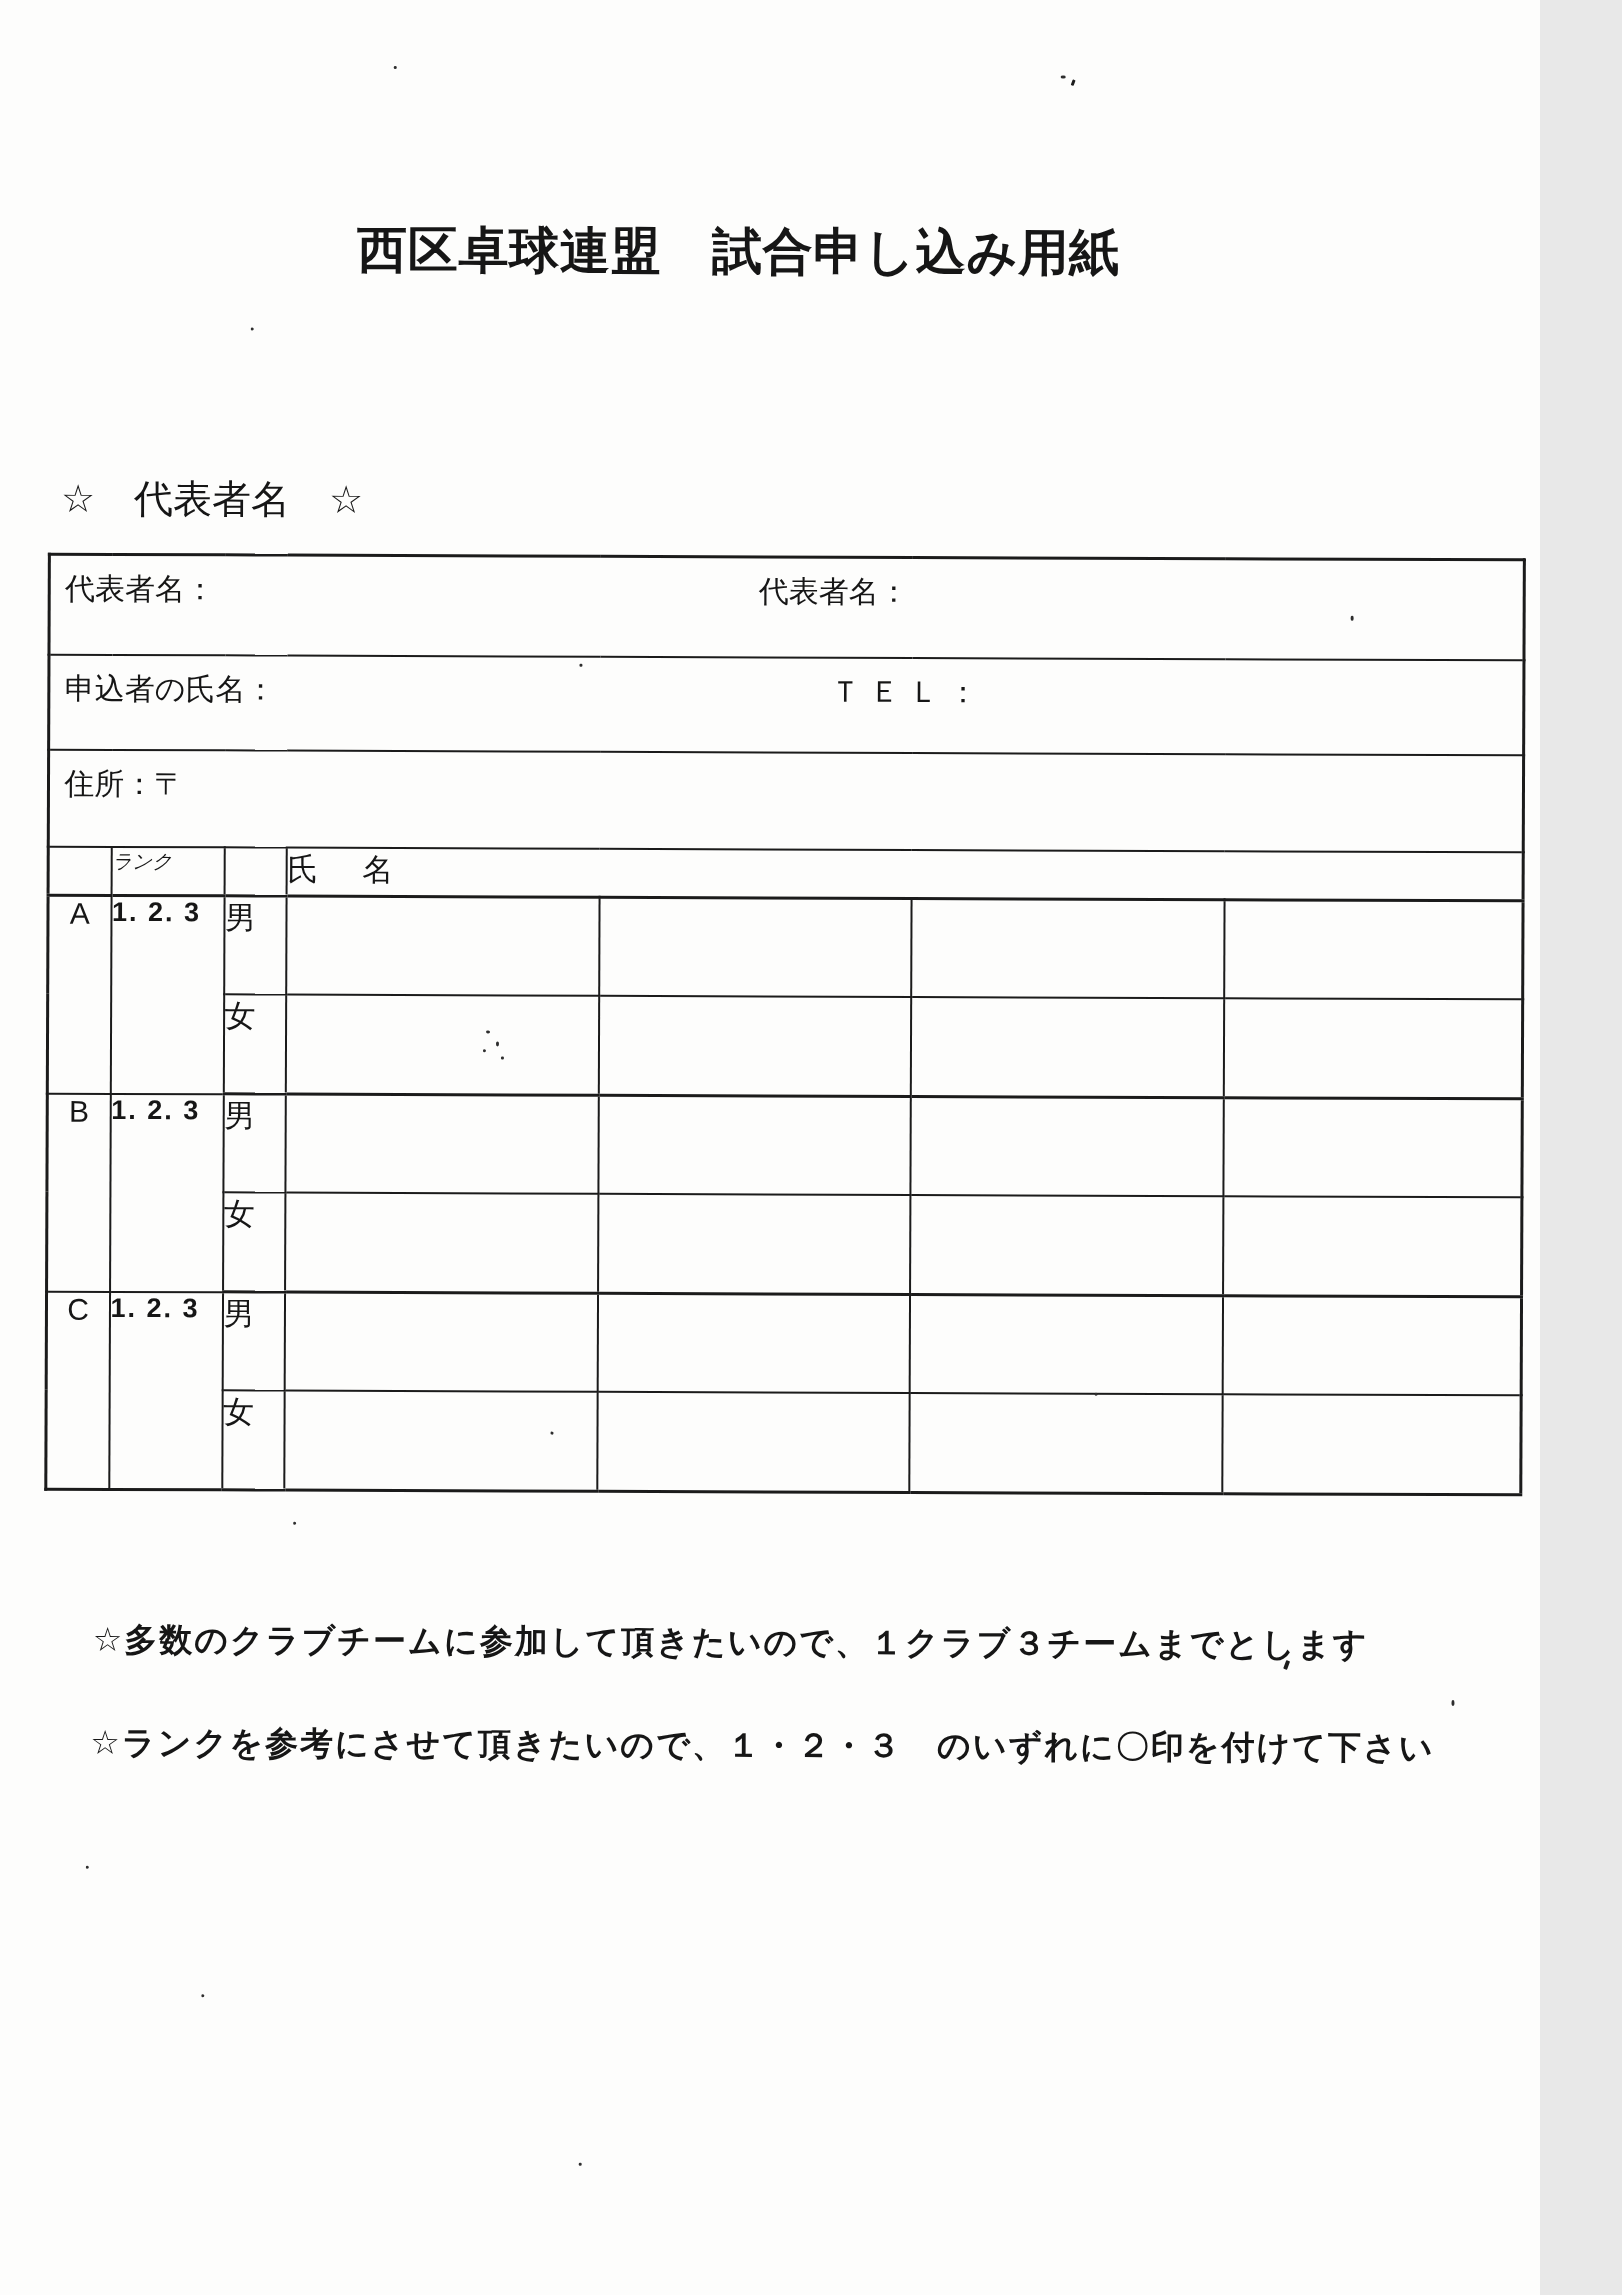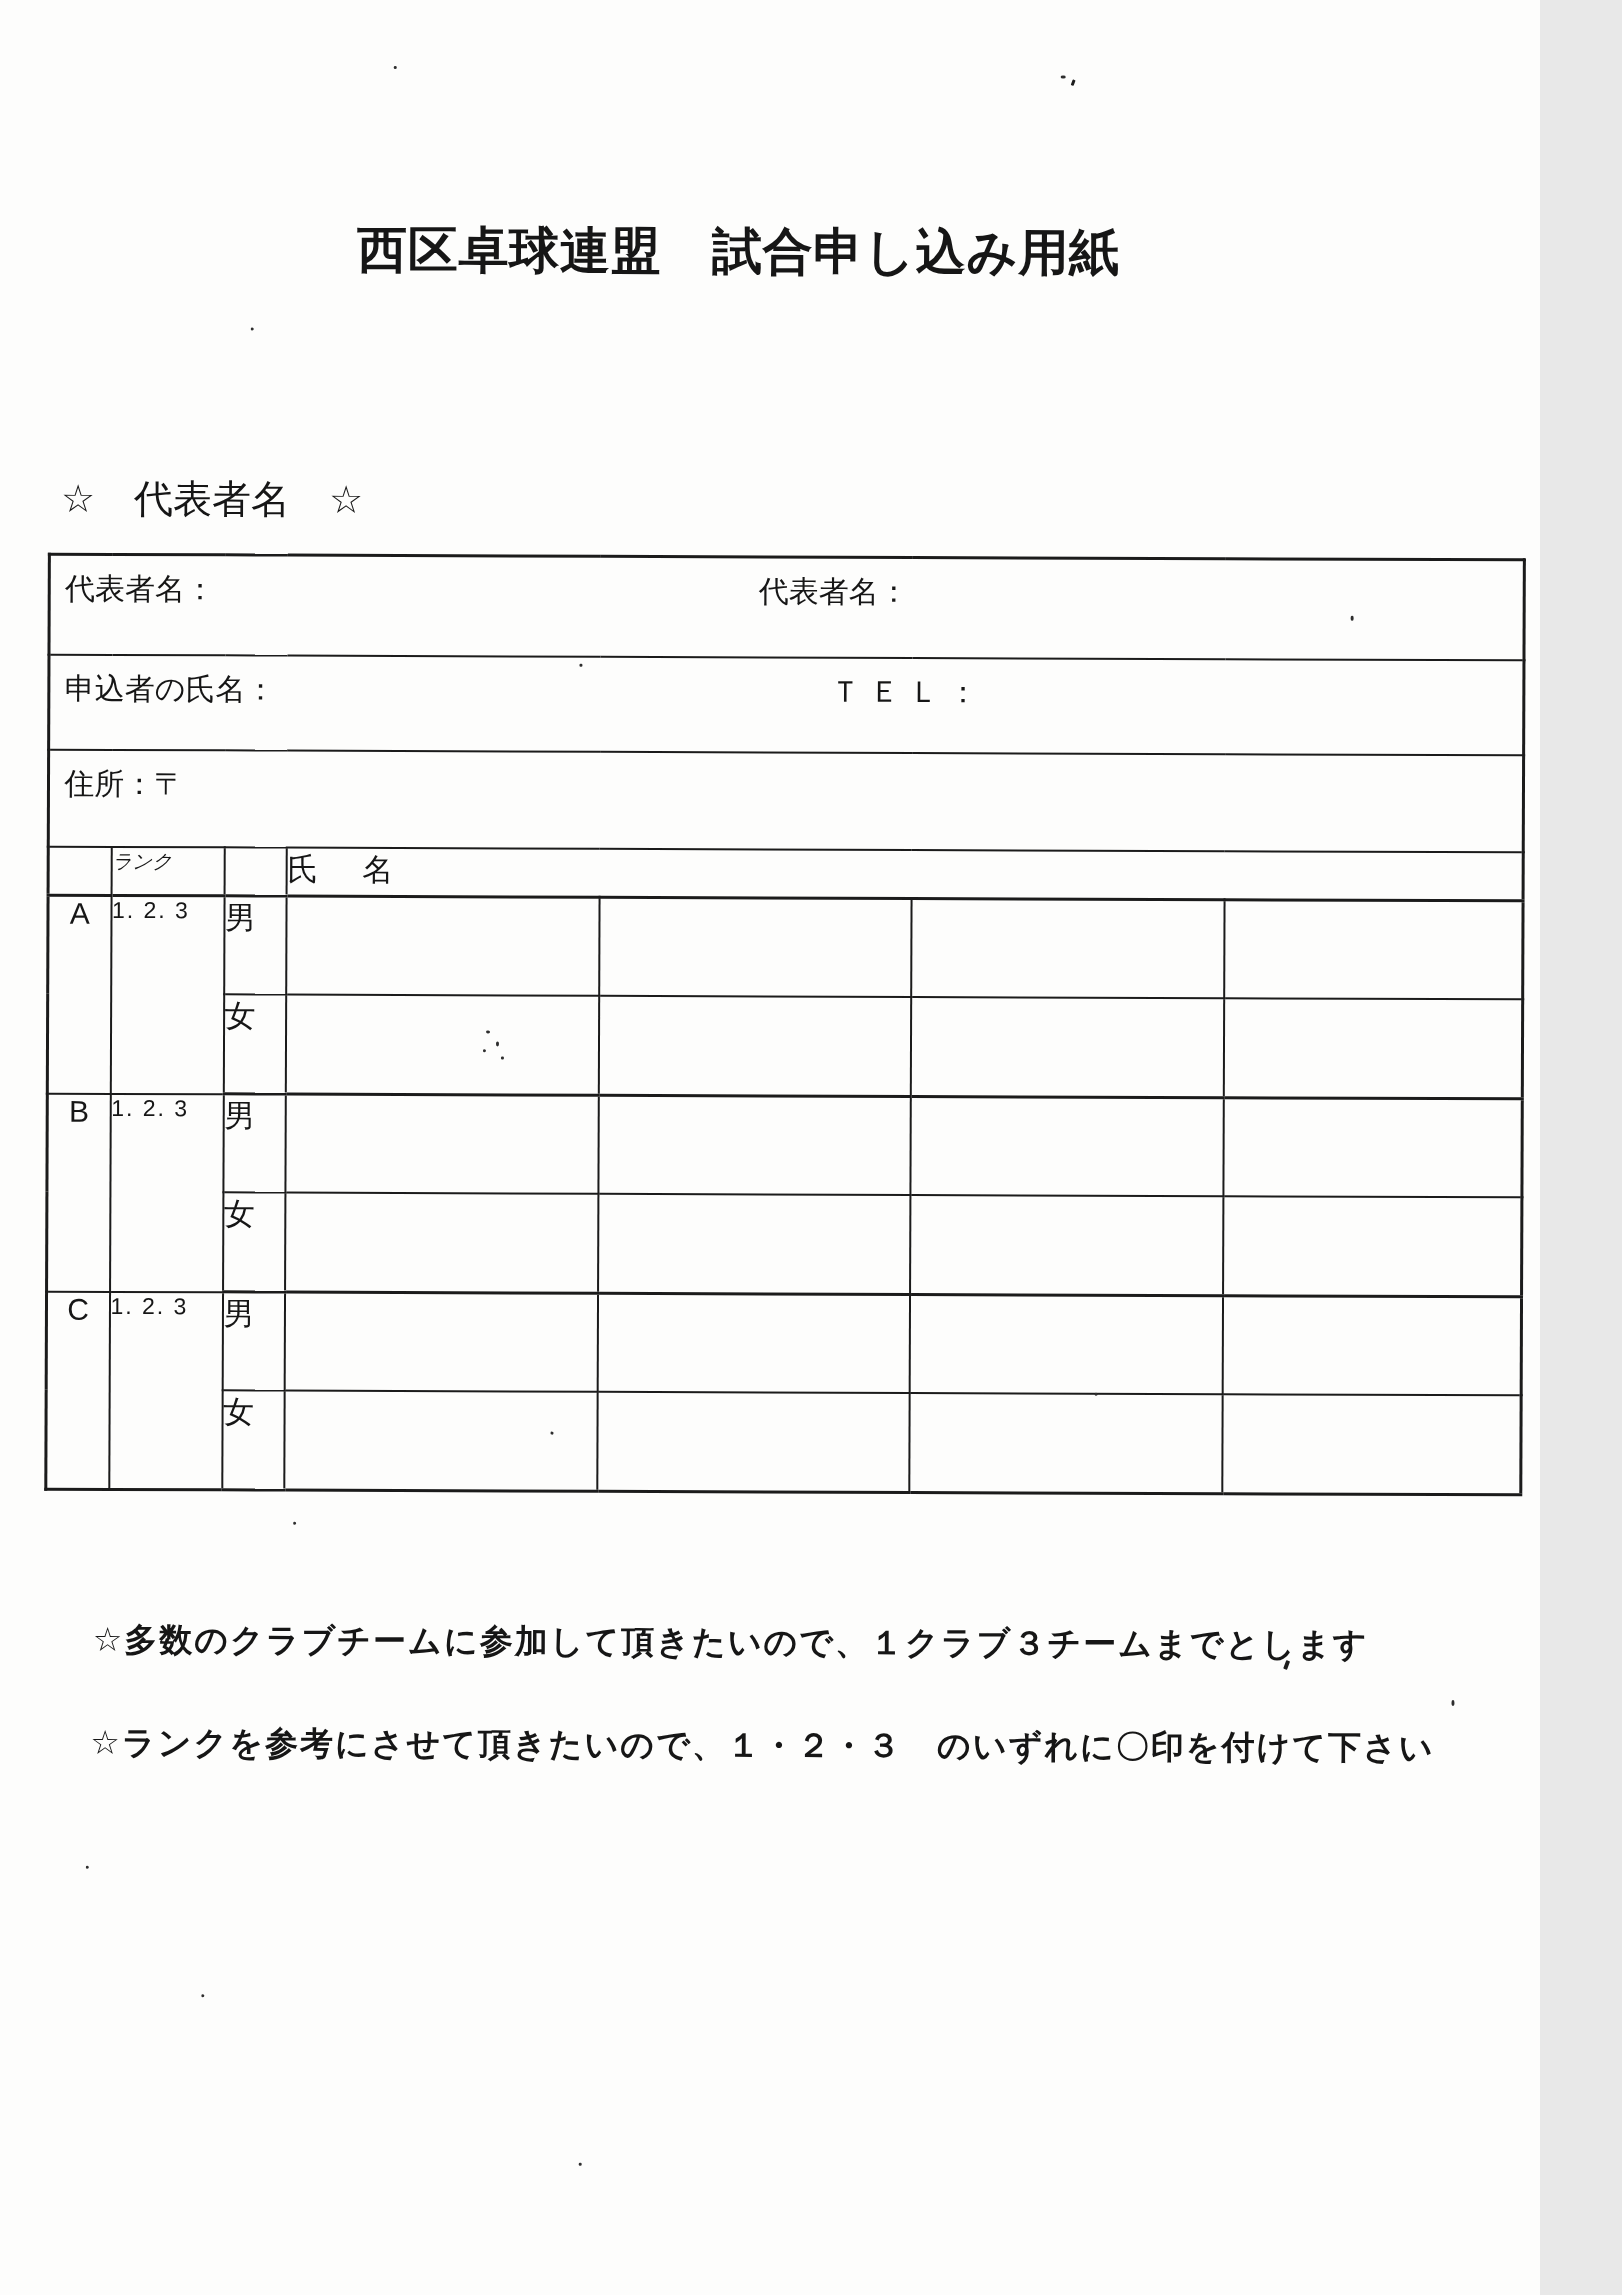--- a/index.html
+++ b/index.html
@@ -32,21 +32,21 @@
   .lbl2.tel{left:780px;letter-spacing:9.2px;}
   tr.r1 td{height:98px;}
   tr.r2 td{height:93px;}
   tr.r3 td{height:95px;}
   tr.hdr td{height:46px;border-bottom-width:3.3px;}
   .rank-h{font-size:19.6px;font-weight:500;font-style:italic;padding:10.5px 0 0 10.5px;white-space:nowrap;}
   .name-h{font-size:31px;font-weight:500;letter-spacing:6.5px;padding:5.2px 0 0 76px;white-space:nowrap;}
   tr.male td{height:96px;border-bottom-width:2px;}
   tr.female td{height:97px;border-bottom-width:3.3px;}
   td.letter{text-align:center;font-size:30px;font-weight:500;padding-top:11.8px;border-bottom-width:3.3px;}
-  td.rankcell{font-size:23px;font-weight:400;letter-spacing:2px;padding:14.4px 0 0 15.7px;
+  td.rankcell{font-size:27px;font-weight:700;letter-spacing:2px;padding:14.4px 0 0 15.7px;
     border-bottom-width:3.3px;white-space:nowrap;border-radius:25px;}
   td.sex{font-size:31px;font-weight:500;padding:9.2px 0 0 13px;}
   .note{position:absolute;font-size:33px;font-weight:700;letter-spacing:2px;white-space:nowrap;}
   .note.n1{left:98px;top:1618px;}
   .note.n2{left:96px;top:1721px;}
   .speck{position:absolute;background:#2e2e2e;border-radius:50%;}
   .comma-mark{position:absolute;background:#1d1d1d;border-radius:0.7px;transform:rotate(20deg);}
   .edge-streak{
     position:absolute;left:1610px;top:541px;width:5.2px;height:828px;
     background:repeating-linear-gradient(180deg,#2a2a2a 0px,#2a2a2a 3.3px,#9a9a9a 3.3px,#9a9a9a 5.2px);

